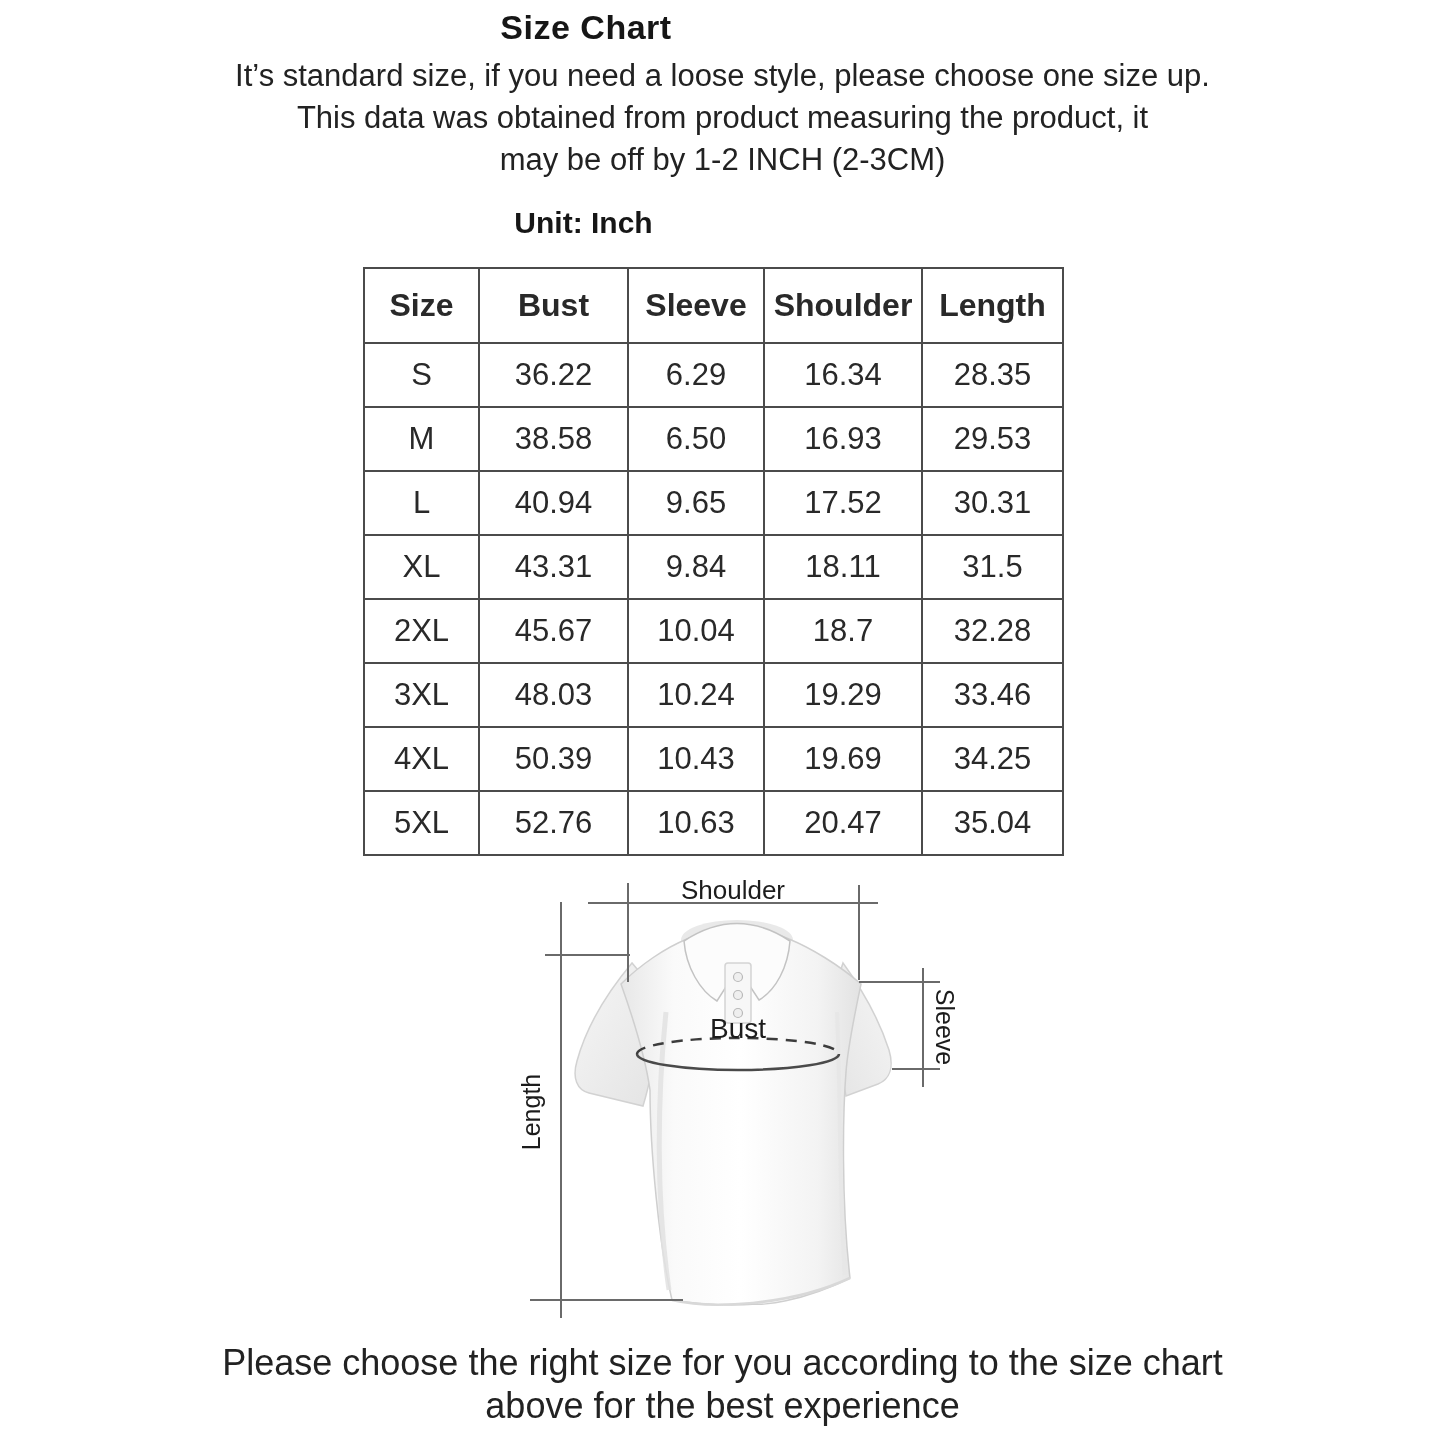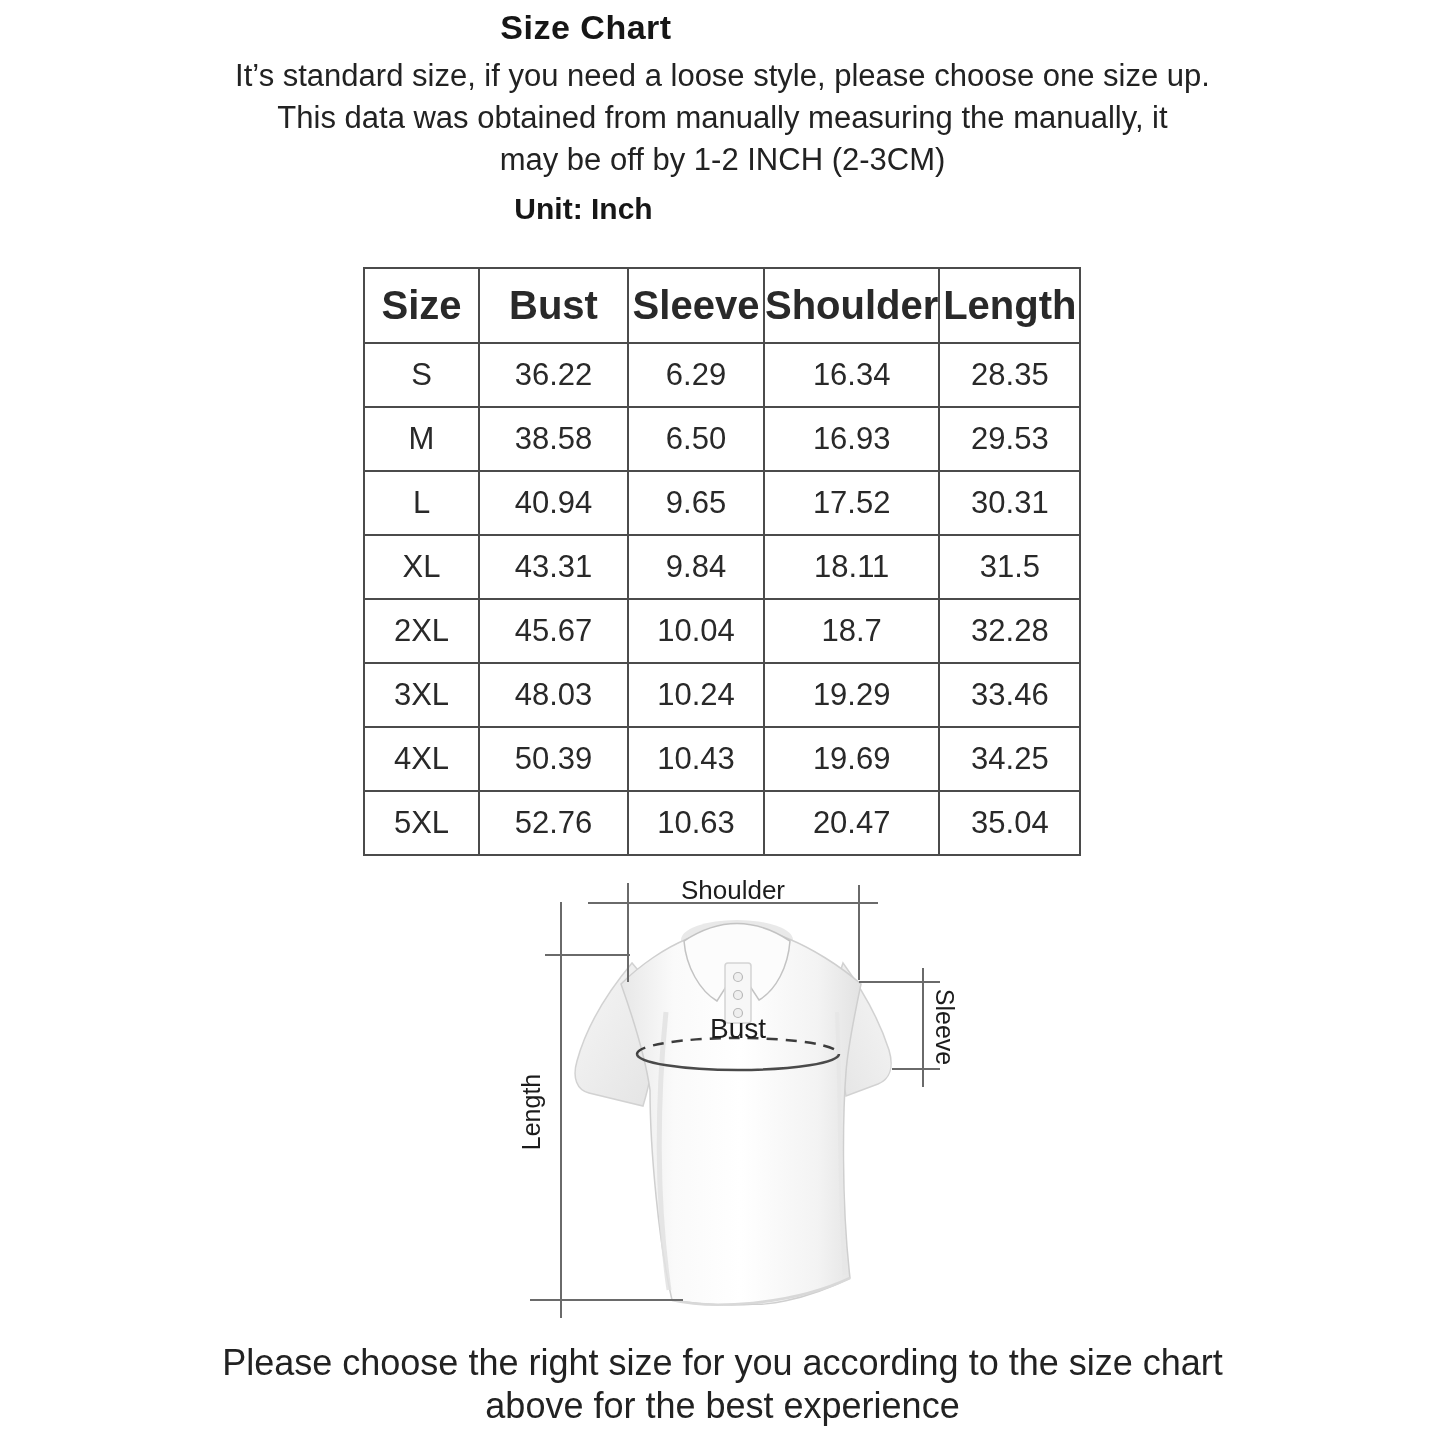--- a/index.html
+++ b/index.html
@@ -10,51 +10,51 @@
   }
   .page-title{
     position:absolute;top:8px;left:0;width:1172px;text-align:center;
     font-size:34px;font-weight:700;letter-spacing:.5px;color:#161616;
   }
   .intro{
     position:absolute;top:55px;left:0;width:1445px;text-align:center;
     font-size:31px;line-height:42px;color:#222222;
   }
   .unit-label{
-    position:absolute;top:192px;left:0;width:1167px;text-align:center;
+    position:absolute;top:206px;left:0;width:1167px;text-align:center;
     font-size:30px;font-weight:700;color:#161616;
   }
   table.size-table{
     position:absolute;left:363px;top:267px;border-collapse:collapse;
     table-layout:fixed;
   }
   .size-table th,.size-table td{
     border:2px solid #4b4b4b;text-align:center;vertical-align:middle;
     color:#292929;padding:0;
   }
-  .size-table th{height:73px;font-size:40px;font-weight:700;}
+  .size-table th{height:73px;font-size:32px;font-weight:700;}
   .size-table td{height:62px;font-size:31px;font-weight:400;}
   .col-size{width:115px;} .col-bust{width:149px;} .col-sleeve{width:136px;}
   .col-shoulder{width:158px;} .col-length{width:141px;}
   svg.diagram{position:absolute;left:0;top:0;width:1445px;height:1445px;}
   .footer-note{
     position:absolute;top:1341px;left:0;width:1445px;text-align:center;
     font-size:36px;line-height:43px;color:#222222;
   }
   .measure{stroke:#6a6a6a;stroke-width:2;fill:none;}
   .diagram-label{fill:#1c1c1c;font-family:"Liberation Sans","DejaVu Sans",sans-serif;}
 </style>
 </head>
 <body>
 
 <div class="page-title">Size Chart</div>
 
 <div class="intro">
   <span>It’s standard size, if you need a loose style, please choose one size up.</span><br>
-  <span>This data was obtained from manually measuring the manually, it</span><br>
+  <span>This data was obtained from product measuring the product, it</span><br>
   <span>may be off by 1-2 INCH (2-3CM)</span>
 </div>
 
 <div class="unit-label">Unit: Inch</div>
 
 <table class="size-table">
   <colgroup>
     <col class="col-size">
       <col class="col-bust">
       <col class="col-sleeve">

